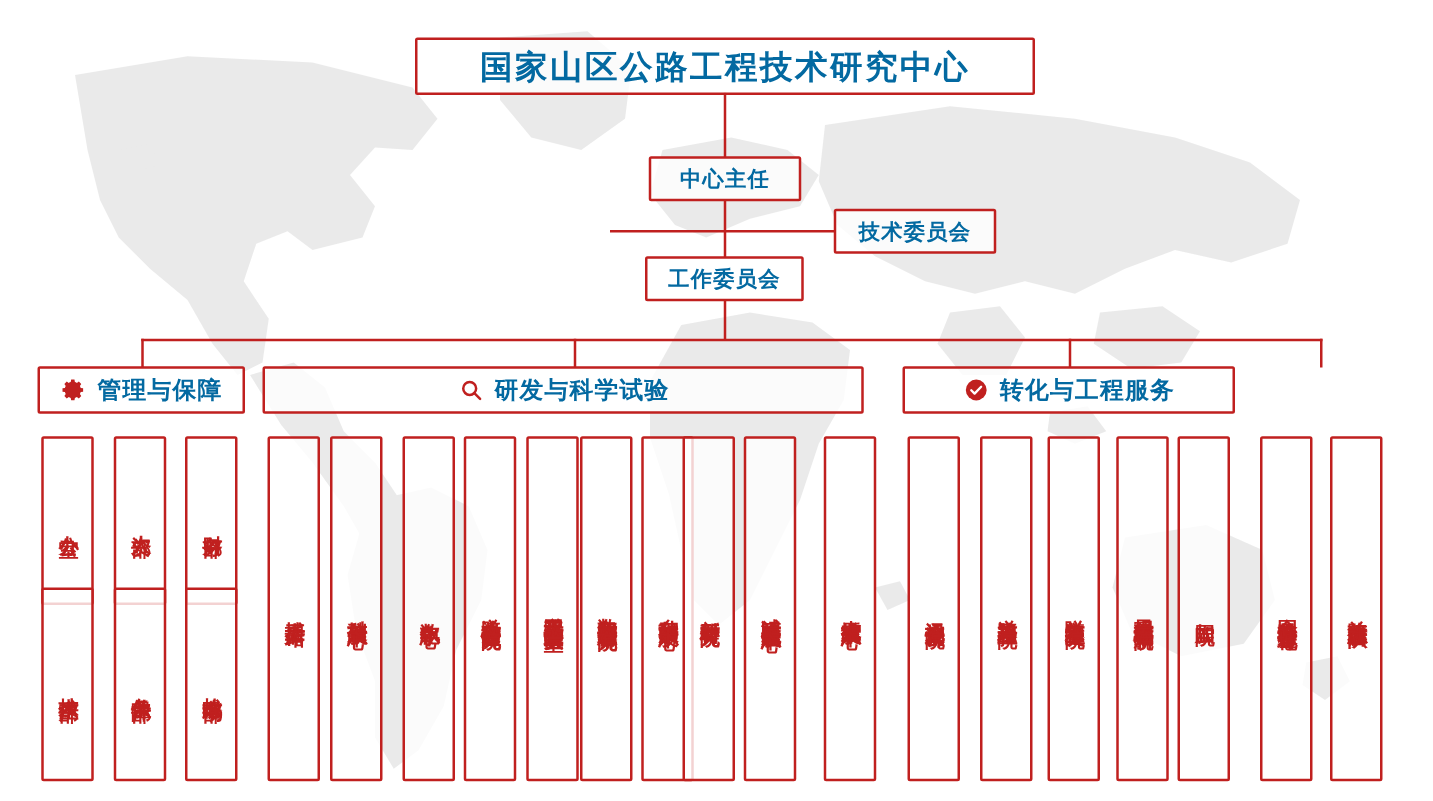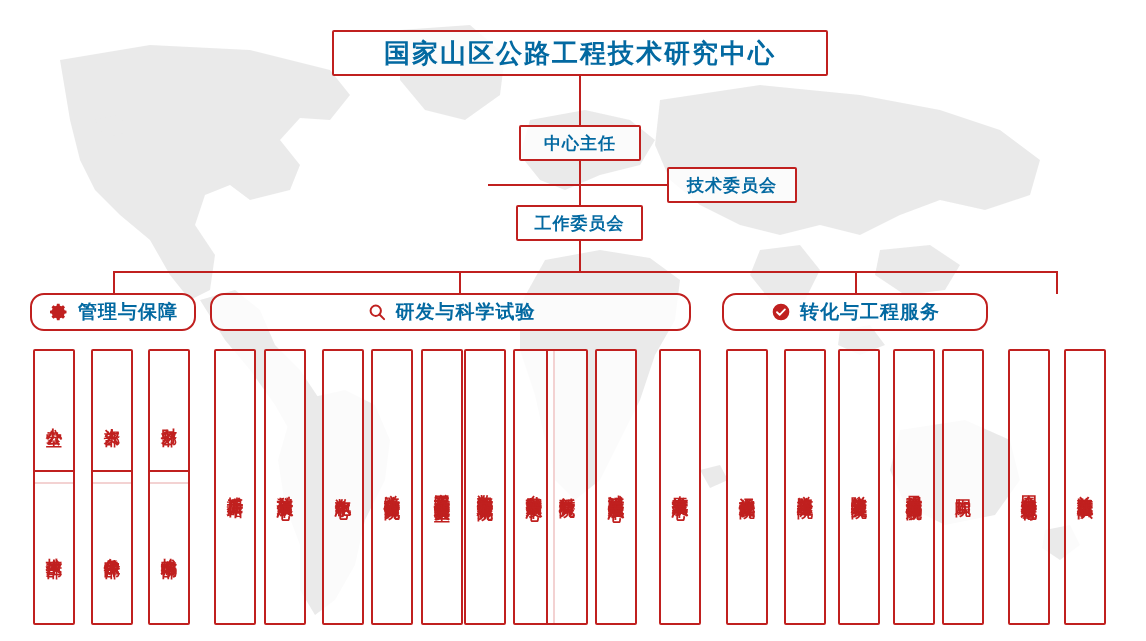--- a/index.html
+++ b/index.html
@@ -65,21 +65,20 @@
     font-size: 17px;
     font-weight: bold;
     letter-spacing: 1px;
     font-family: Liberation Serif, serif;
   }
   .group-node {
     font-size: 19px;
     font-weight: bold;
     letter-spacing: 1px;
     gap: 8px;
-    border-radius: 14px;
   }
   .group-node .gicon {
     display: inline-flex;
     align-items: center;
     justify-content: center;
     width: 22px;
     height: 22px;
   }
   .group-node .gicon svg { display:block; }
   

